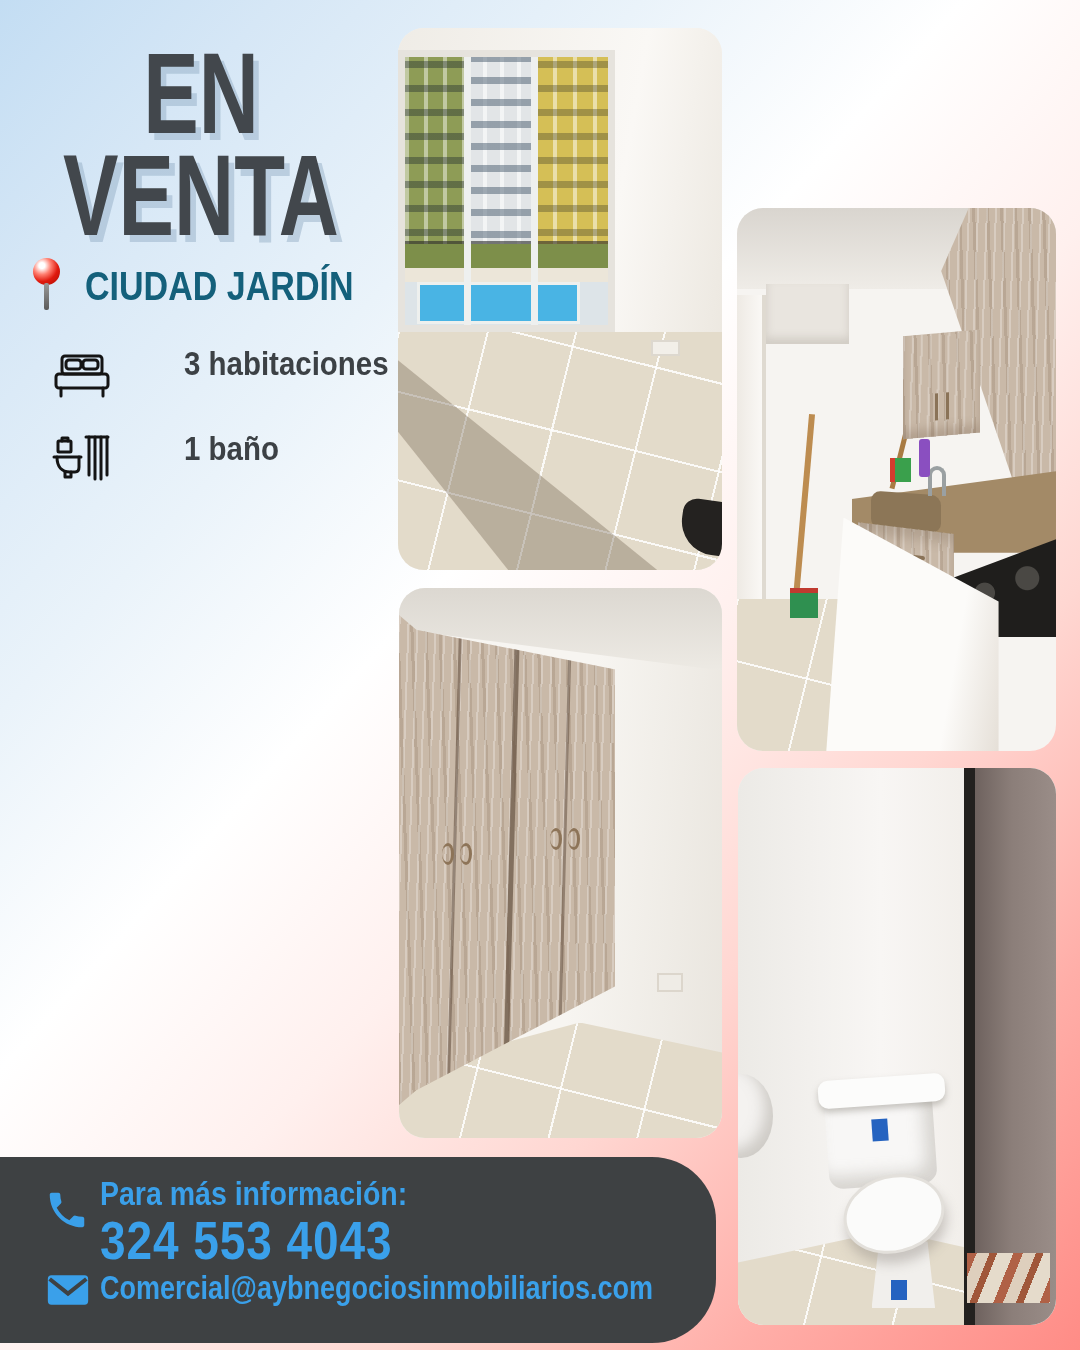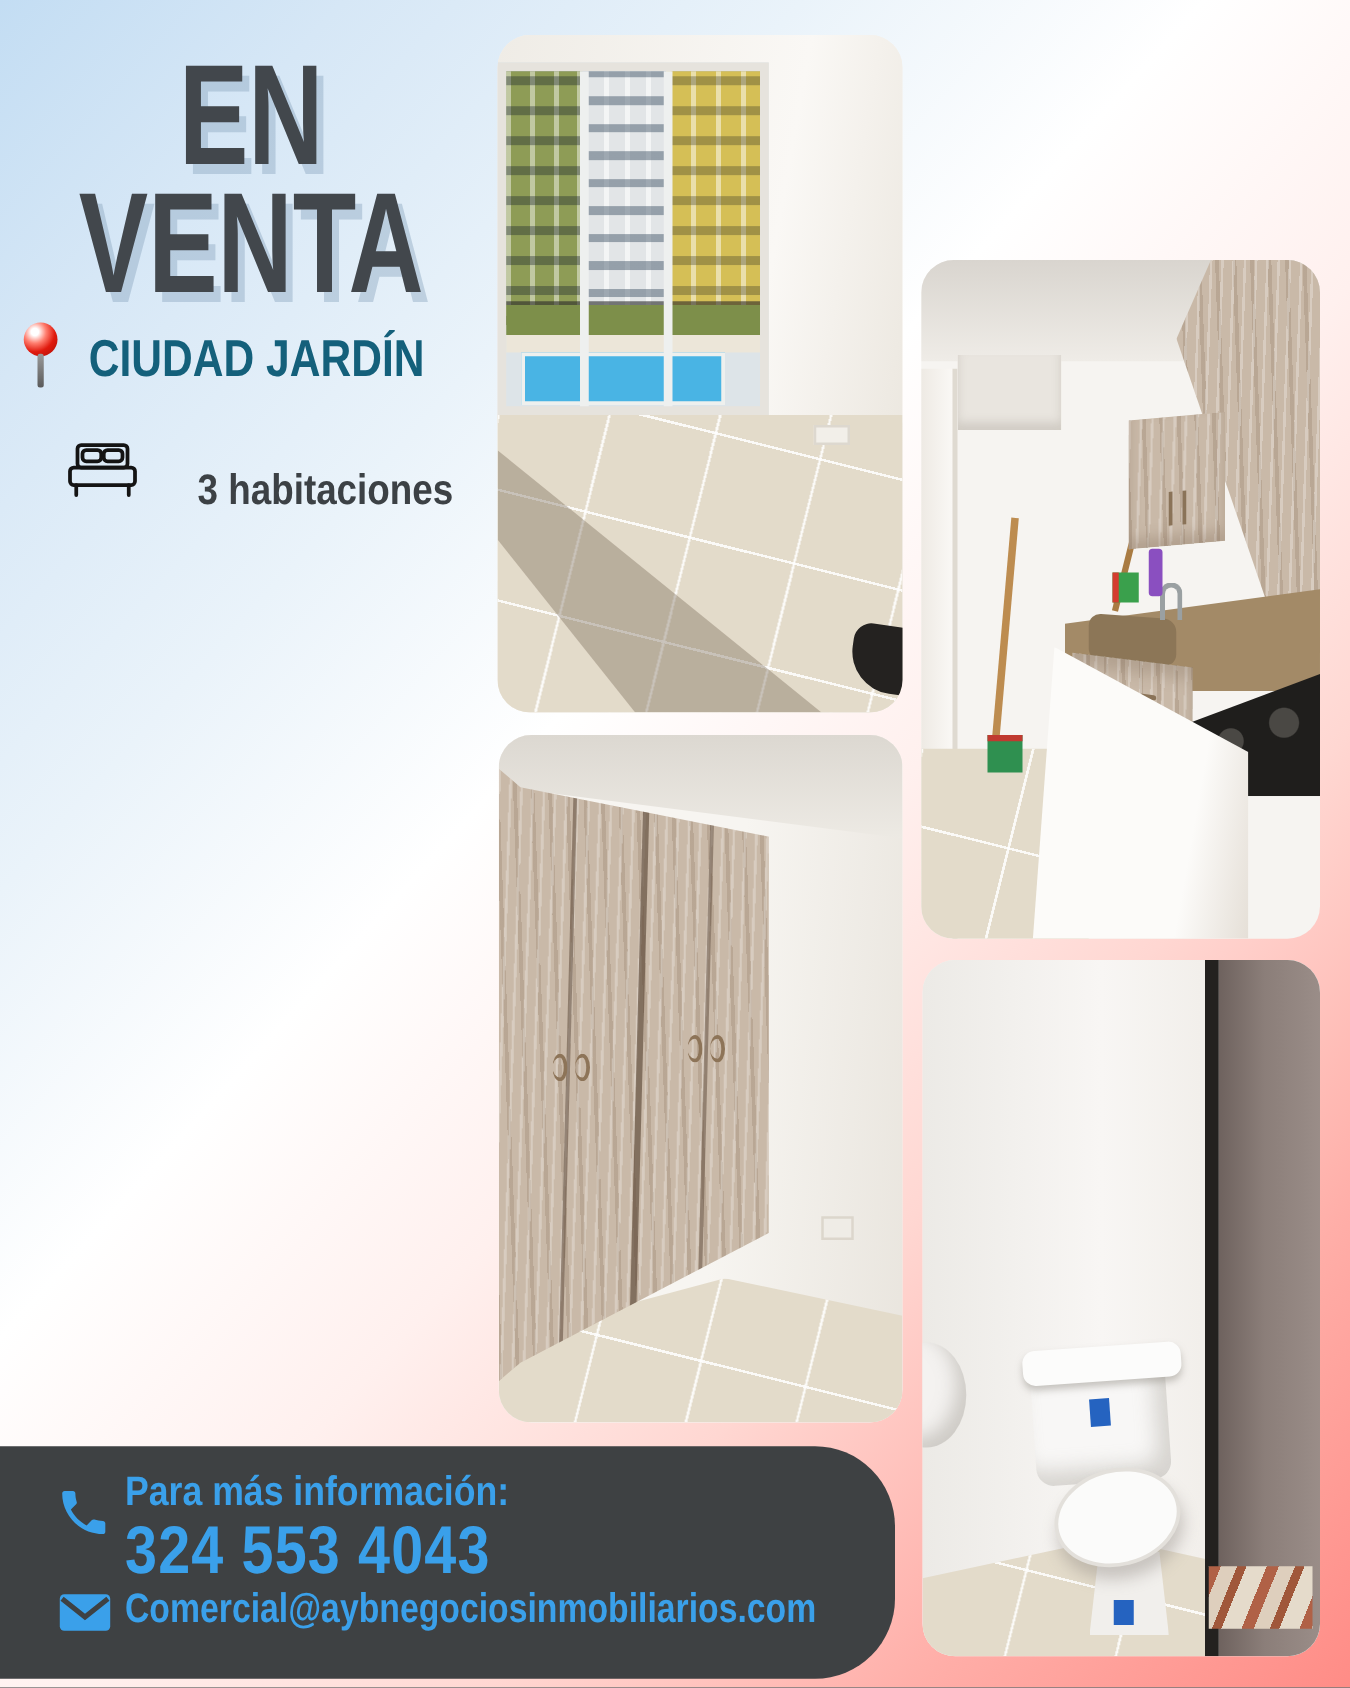--- a/index.html
+++ b/index.html
@@ -11,32 +11,32 @@
       #fff0ee 56%, #ffd7d2 70%, #ffaea8 85%, #ff8c86 100%);
   }
   
   .title-block { position:absolute; left:12px; top:38px; width:378px; text-align:center; }
   .title-line {
     display:block; font-weight:800; font-size:104px; line-height:0.98;
     color:#42474c; letter-spacing:0;
     transform:scale(0.80,1.10); transform-origin:center top;
     text-shadow:7px 7px 0 rgba(142,168,192,.45);
   }
-  .location-row { position:absolute; left:2px; top:258px; width:378px;
+  .location-row { position:absolute; left:16px; top:258px; width:378px;
     display:flex; align-items:center; justify-content:center; gap:25px; }
   .pin { width:27px; height:58px; flex:none; }
   .pin-head { width:27px; height:27px; border-radius:50%;
     background:radial-gradient(circle at 33% 28%, #ffffff 0 3px, #ff7f70 9px, #e01a0e 60%, #a80d04 100%); }
   .pin-stem { width:5px; height:27px; margin:-2px auto 0; border-radius:2px;
     background:linear-gradient(#9a9a9a,#5a5a5a); }
   .location-text { font-size:37px; font-weight:800; color:#14607b;
     transform:scale(0.92,1.12); transform-origin:left center; white-space:nowrap; }
   
   .features { position:absolute; left:50px; top:346px; display:flex; flex-direction:column; gap:21px; }
-  .feature { display:flex; align-items:flex-end; gap:44px; height:64px; }
+  .feature { display:flex; align-items:flex-start; gap:70px; height:64px; }
   .f-icon { width:64px; height:64px; flex:none; }
   .f-icon svg { width:64px; height:64px; stroke:#141414; stroke-width:3; fill:none;
     stroke-linecap:round; stroke-linejoin:round; }
   .f-label { font-size:31px; font-weight:800; color:#3c4145; white-space:nowrap;
     transform:scale(0.95,1.1); transform-origin:left center; }
   
   .price-box { position:absolute; left:0; top:805px; width:366px; height:260px;
     background:#47a7e8; border-radius:26px 66px 66px 26px; text-align:center; color:#fff; }
   .price-amount { display:block; margin-top:40px; font-size:56px; font-weight:800;
     transform:scale(0.88,1.08); transform-origin:center; white-space:nowrap; }
@@ -182,20 +182,34 @@
         <svg viewBox="0 0 64 64">
           <rect x="12" y="10" width="40" height="18" rx="3"></rect>
           <rect x="16" y="14" width="15" height="9" rx="3"></rect>
           <rect x="33" y="14" width="15" height="9" rx="3"></rect>
           <rect x="6" y="28" width="52" height="14" rx="3"></rect>
           <path d="M11 42 v8 M53 42 v8"></path>
         </svg>
       </span>
       <span class="f-label">3 habitaciones</span>
     </div>
+    <div class="feature">
+      <span class="f-icon">
+        <svg viewBox="0 0 64 64">
+          <rect x="8" y="10" width="13" height="11" rx="1"></rect>
+          <path d="M12 10 v-3 h6 v3"></path>
+          <path d="M4 26 h27"></path>
+          <path d="M7 26 c0 10 5 15 13 15 h5 c3 0 4-2 4-5 v-10"></path>
+          <path d="M15 41 v5 h6 v-5"></path>
+          <path d="M36 6 h22"></path>
+          <path d="M39 6 v38 M45 6 v42 M51 6 v42 M57 6 v38"></path>
+        </svg>
+      </span>
+      <span class="f-label">1 baño</span>
+    </div>
   </div>
 
 
   <div class="contact-bar">
     <span class="contact-phone-icon">
       <svg viewBox="0 0 24 24" width="46" height="46">
         <path fill="#3aa0ea" d="M6.62 10.79c1.44 2.83 3.76 5.14 6.59 6.59l2.2-2.2c.27-.27.67-.36 1.02-.24 1.12.37 2.33.57 3.57.57.55 0 1 .45 1 1V20c0 .55-.45 1-1 1-9.39 0-17-7.61-17-17 0-.55.45-1 1-1h3.5c.55 0 1 .45 1 1 0 1.25.2 2.45.57 3.57.11.35.03.74-.25 1.02l-2.2 2.2z"></path>
       </svg>
     </span>
     <span class="contact-heading">Para más información:</span>

